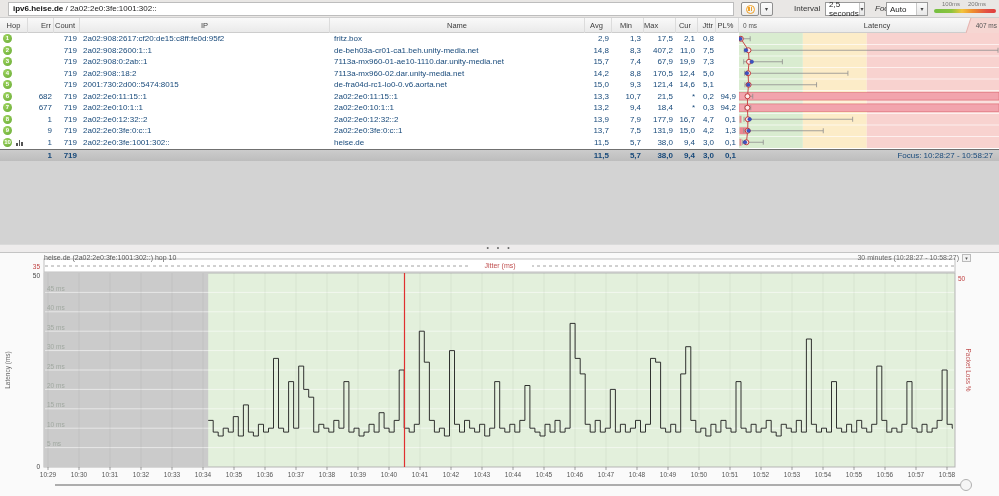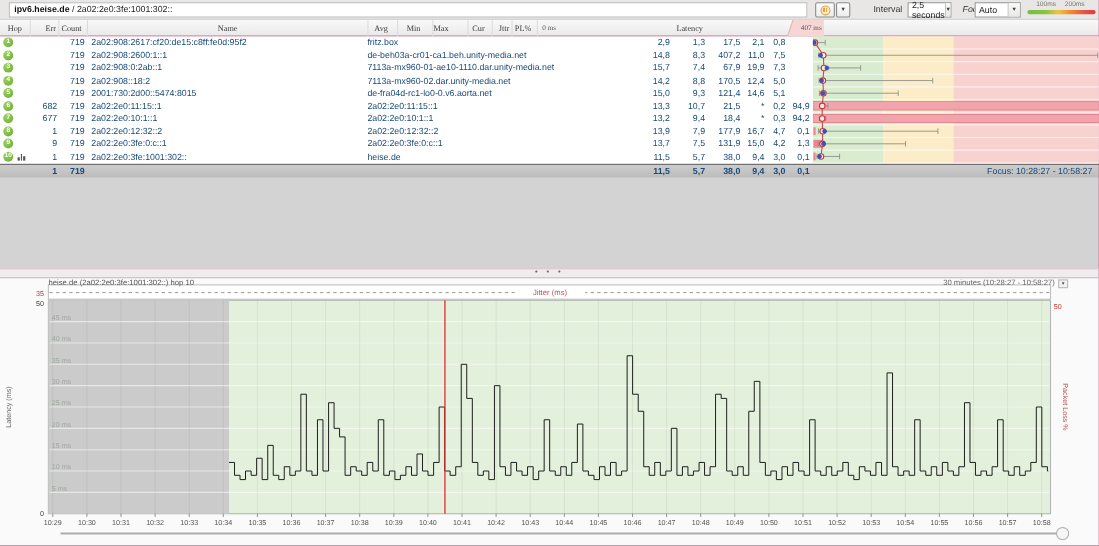--- a/index.html
+++ b/index.html
@@ -1,17 +1,17 @@
 <!DOCTYPE html>
 <html><head>
 <meta charset="utf-8">
 <style>
   html,body{margin:0;padding:0;background:#d3d3d3;}
   *{box-sizing:border-box;}
-  .app{position:relative;width:999px;height:496px;background:#be185d;
+  .app{position:relative;width:999px;height:496px;background:#0ea5e9;
        font-family:"Liberation Sans",sans-serif;color:#17497a;overflow:hidden;}
   
   .topbar{position:absolute;top:0;left:0;width:999px;height:18px;background:#e9e7e5;border-bottom:1px solid #cfcfcf;}
   .title-field{position:absolute;left:8px;top:2px;width:726px;height:14px;background:#fff;border:1px solid #bdbdbd;
        font-size:8px;line-height:12px;padding-left:4px;color:#222;white-space:nowrap;overflow:hidden;}
   .title-field b{font-weight:bold;color:#111;}
   .tool-btn{position:absolute;top:2px;height:14px;background:linear-gradient(#fdfdfd,#ececec);
        border:1px solid #8f8f8f;border-radius:2px;display:flex;align-items:center;justify-content:center;}
   .pause-ring{width:9px;height:9px;border:1.5px solid #f0a127;border-radius:50%;display:flex;align-items:center;justify-content:center;gap:1px;}
   .pause-ring i{display:block;width:1.5px;height:4px;background:#f0a127;}
@@ -21,21 +21,21 @@
        font-size:8px;color:#222;padding-left:3px;justify-content:space-between;}
   .combo .cbox{width:11px;height:100%;border-left:1px solid #c8c8c8;display:flex;align-items:center;justify-content:center;background:linear-gradient(#fafafa,#e8e8e8);}
   .legend{position:absolute;left:934px;top:1px;width:62px;height:15px;}
   .legend .lab{position:absolute;top:0;font-size:6px;color:#777;}
   .legend .bar{position:absolute;left:0;top:8px;width:62px;height:4px;border-radius:2px;
        background:linear-gradient(90deg,#74bf41 0%,#8cc43e 28%,#f2c53d 45%,#ee8e2e 62%,#e35045 85%,#df3d3d 100%);}
   
   .thead{position:absolute;top:18px;left:0;width:999px;height:15px;display:flex;
        background:linear-gradient(#f9f9f9,#eaeaea);border-bottom:1px solid #cdcdcd;
        font-size:7.5px;color:#3c3c3c;line-height:15px;}
-  .thead>div{border-right:1px solid #dcdcdc;text-align:center;height:15px;font-family:Liberation Serif, serif;}
+  .thead>div{border-right:1px solid #dcdcdc;text-align:center;height:15px;}
   .rows-wrap{position:absolute;top:33px;left:0;width:999px;height:116px;background:#fff;}
   .trow{display:flex;height:11.5px;font-size:8px;line-height:11.5px;white-space:nowrap;}
   .c-hop{width:28px;position:relative;}
   .c-err{width:26px;text-align:right;padding-right:2px;}
   .c-count{width:26px;text-align:right;padding-right:3px;}
   .c-ip{width:250px;padding-left:3px;overflow:hidden;}
   .c-name{width:255px;padding-left:4px;overflow:hidden;}
   .c-avg{width:27px;text-align:right;padding-right:3px;}
   .c-min{width:32px;text-align:right;padding-right:3px;}
   .c-max{width:32px;text-align:right;padding-right:3px;}
@@ -105,20 +105,21 @@
       <span class="lab" style="left:8px;">100ms</span>
       <span class="lab" style="left:34px;">200ms</span>
       <span class="bar"></span>
     </div>
   </div>
 
   <div class="thead">
     <div class="c-hop">Hop</div>
     <div class="c-err" style="text-align:right;">Err</div>
     <div class="c-count" style="text-align:center;">Count</div>
+    <div class="c-ip" style="text-align:center;padding-left:0;">IP</div>
     <div class="c-name" style="text-align:center;padding-left:0;">Name</div>
     <div class="c-avg" style="text-align:center;">Avg</div>
     <div class="c-min" style="text-align:center;">Min</div>
     <div class="c-max" style="text-align:left;">Max</div>
     <div class="c-cur" style="text-align:center;">Cur</div>
     <div class="c-jttr" style="text-align:right;">Jttr</div>
     <div class="c-pl" style="text-align:center;">PL%</div>
     <div class="c-lat lat-head" style="border-right:none;">
       <span class="zero">0 ms</span>
       <span class="cap">Latency</span>

